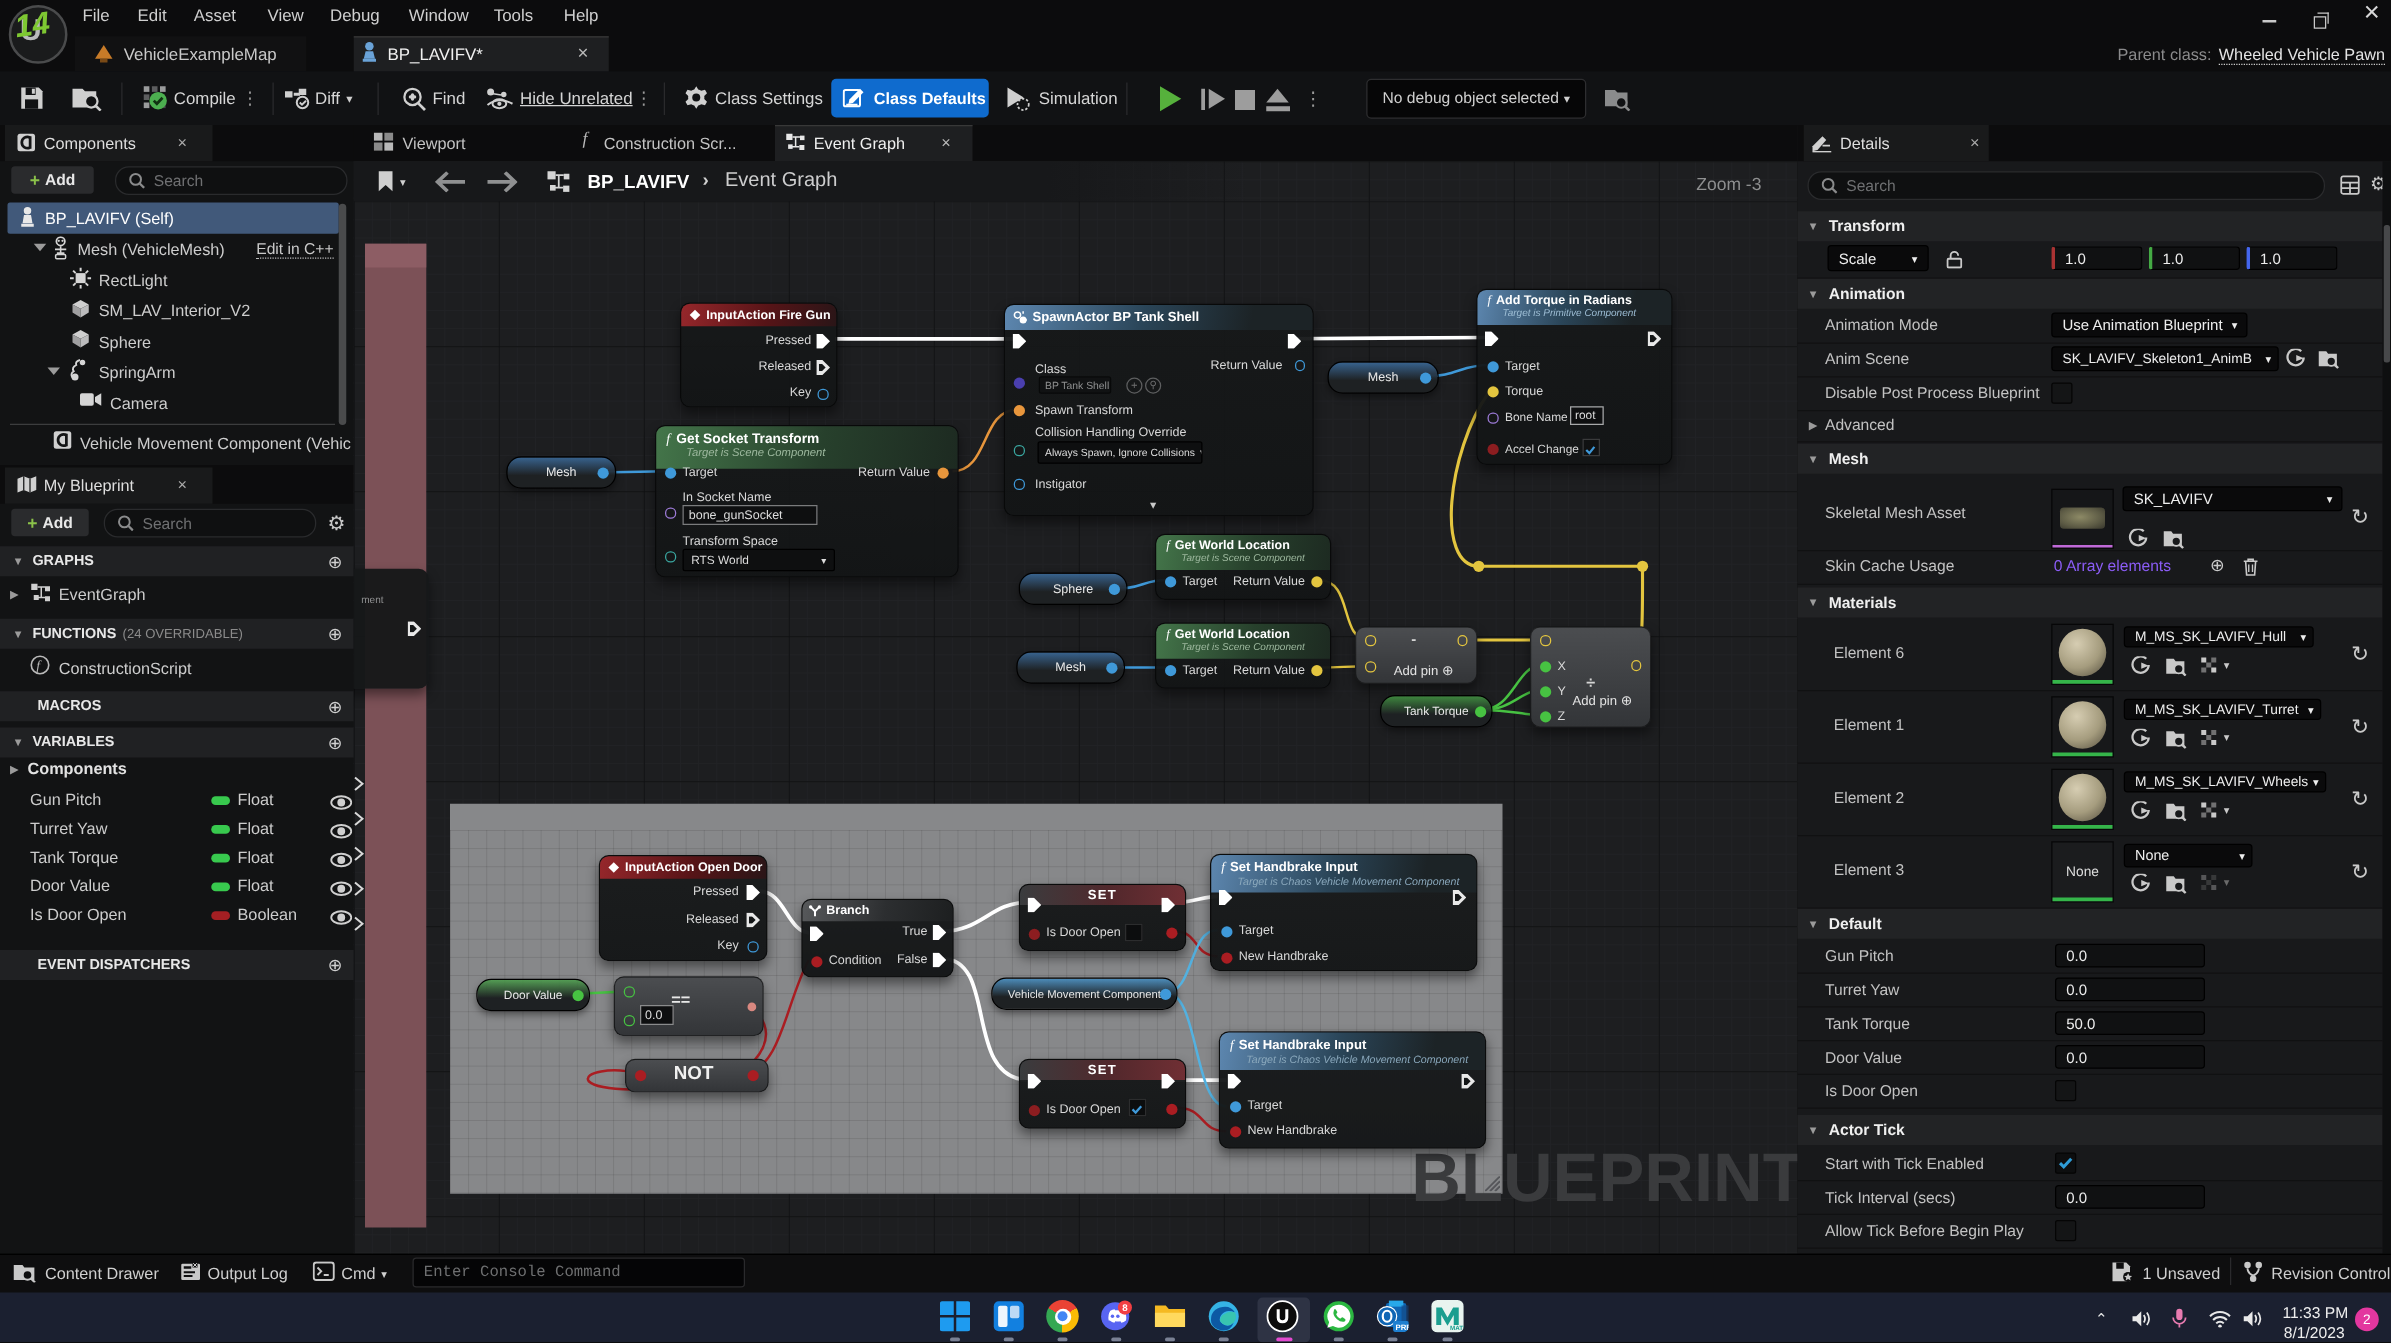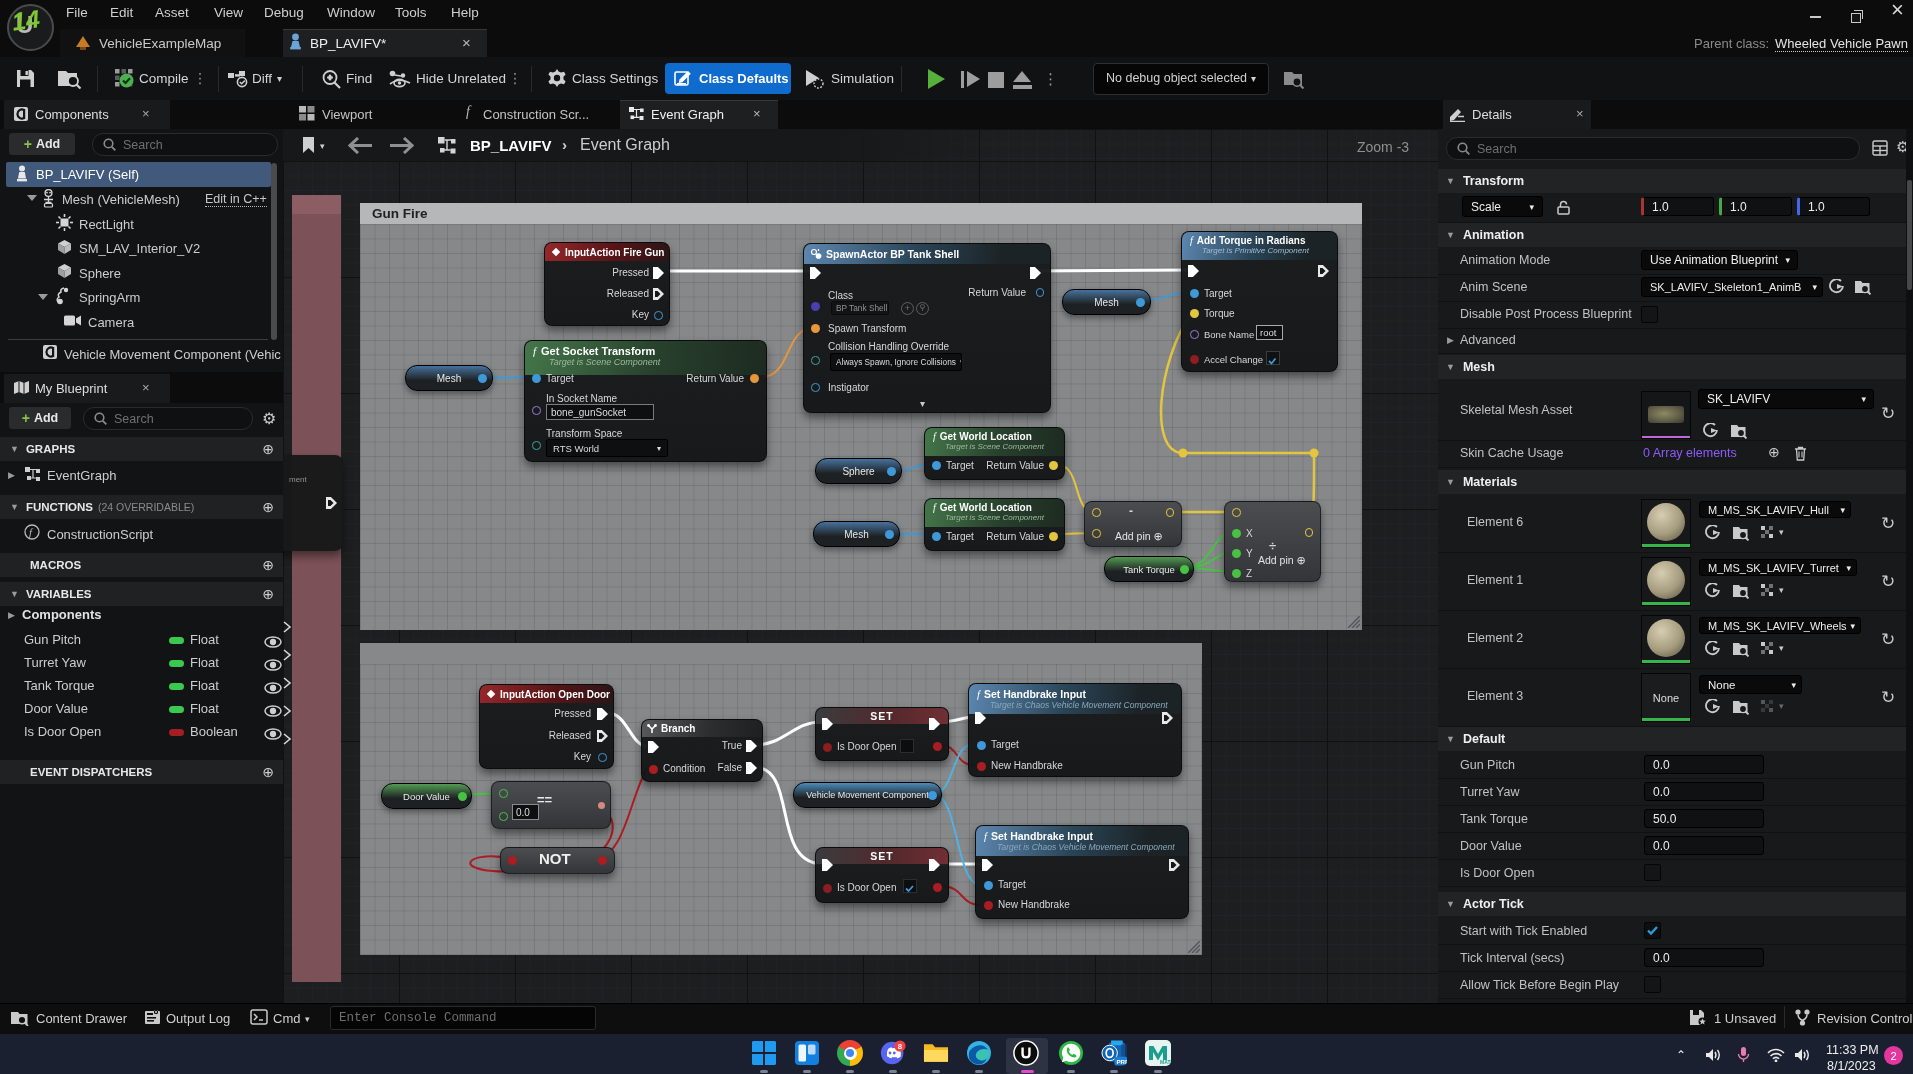--- a/index.html
+++ b/index.html
@@ -147,21 +147,21 @@
   <div class="abs" style="left:388px;top:70px;width:23px;height:18px;">
     <svg width="23" height="18" viewBox="0 0 23 18">
         <circle cx="4.5" cy="3.5" r="2.8" fill="#cfcfcf"></circle>
         <circle cx="15" cy="5.5" r="2.2" fill="#cfcfcf"></circle>
         <line x1="6.5" y1="5" x2="13" y2="6" stroke="#cfcfcf" stroke-width="1.4"></line>
         <path d="M2 14 q9 -7 20 -1" stroke="#cfcfcf" stroke-width="1.6" fill="none"></path>
         <ellipse cx="11.5" cy="13" rx="5.5" ry="3.6" fill="none" stroke="#cfcfcf" stroke-width="1.6"></ellipse>
         <circle cx="11.5" cy="13" r="1.7" fill="#cfcfcf"></circle>
       </svg>
   </div>
-  <div class="abs tbtxt" style="left:416px;top:71px;">Hide Unrelated</div>
+  <div class="abs tbtxt" style="left:416px;top:71px;text-decoration:underline;">Hide Unrelated</div>
   <div class="abs" style="left:508px;top:70px;color:#9a9a9a;font-size:14px;">⋮</div>
   <div class="abs tsep" style="left:531px;top:66px;"></div>
   <div class="abs" style="left:546px;top:67px;width:22px;height:22px;">
     <svg width="22" height="22" viewBox="0 0 22 22">
         <path fill="#cfcfcf" d="M11 2 l1.6 2.6 a7 7 0 0 1 2.4 1 l3 -.8 l1.6 2.8 l-2.2 2.2 a7 7 0 0 1 0 2.4 l2.2 2.2 l-1.6 2.8 l-3 -.8 a7 7 0 0 1 -2.4 1 L11 20 l-1.6 -2.6 a7 7 0 0 1 -2.4 -1 l-3 .8 l-1.6 -2.8 l2.2 -2.2 a7 7 0 0 1 0 -2.4 L2.4 7.6 L4 4.8 l3 .8 a7 7 0 0 1 2.4 -1 Z"></path>
         <circle cx="11" cy="11" r="3.2" fill="#111214"></circle>
       </svg>
   </div>
   <div class="abs tbtxt" style="left:572px;top:71px;">Class Settings</div>
   <div class="abs" style="left:665px;top:63px;width:126px;height:31px;background:#0f6bce;border-radius:4px;"></div>
@@ -426,43 +426,33 @@
   </div>
   <div class="abs" style="left:470px;top:137px;color:#fff;font-size:15px;font-weight:bold;">BP_LAVIFV</div>
   <div class="abs" style="left:562px;top:136px;color:#d0d0d0;font-size:15px;font-weight:bold;">›</div>
   <div class="abs" style="left:580px;top:136px;color:#cdcdce;font-size:16px;">Event Graph</div>
   <div class="abs" style="left:1357px;top:139px;color:#8e8f90;font-size:14px;">Zoom -3</div>
   <div id="canvas" class="abs">
 
     <div class="abs" style="left:9px;top:34px;width:49px;height:787px;background:#7c5157;"></div>
     <div class="abs" style="left:9px;top:34px;width:49px;height:19px;background:#8d5d64;"></div>
 
-    <div class="comment" style="left:77px;top:42px;width:1002px;height:427px;">
-      <div class="cbody" style="top:21px;"></div>
-      <div class="chead">Gun Fire</div>
-      <svg style="position:absolute;right:2px;bottom:2px;" width="12" height="12">
-          <g stroke="#55565a" stroke-width="1.5">
-            <line x1="12" y1="0" x2="0" y2="12"></line>
-            <line x1="12" y1="4" x2="4" y2="12"></line>
-            <line x1="12" y1="8" x2="8" y2="12"></line>
-          </g>
-        </svg>
-    </div>
 
     <div class="comment" style="left:77px;top:482px;width:842px;height:312px;">
       <div class="cbody" style="top:21px;"></div>
       <svg style="position:absolute;right:2px;bottom:2px;" width="12" height="12">
           <g stroke="#55565a" stroke-width="1.5">
             <line x1="12" y1="0" x2="0" y2="12"></line>
             <line x1="12" y1="4" x2="4" y2="12"></line>
             <line x1="12" y1="8" x2="8" y2="12"></line>
           </g>
         </svg>
     </div>
 
+    <div class="abs" style="left:846px;top:749px;color:#3a3b3d;font-size:55px;font-weight:bold;letter-spacing:0px;">BLUEPRINT</div>
 
     <div class="abs" style="left:-10px;top:294px;width:70px;height:96px;background:rgba(22,24,25,.96);border-radius:0 8px 8px 0;box-shadow:0 5px 9px rgba(0,0,0,.45);"></div>
     <div class="abs" style="left:6px;top:314px;color:#8f9091;font-size:8px;">ment</div>
     <div class="abs xpinh" style="left:43px;top:336px;"></div>
 
     <svg class="abs" style="left:0;top:460px;" width="10" height="130" viewBox="0 0 10 130">
         <g stroke="#d8d8d8" stroke-width="1.6" fill="none">
           <path d="M1 1 l6 5 l-6 5"></path>
           <path d="M1 29 l6 5 l-6 5"></path>
           <path d="M1 57 l6 5 l-6 5"></path>

